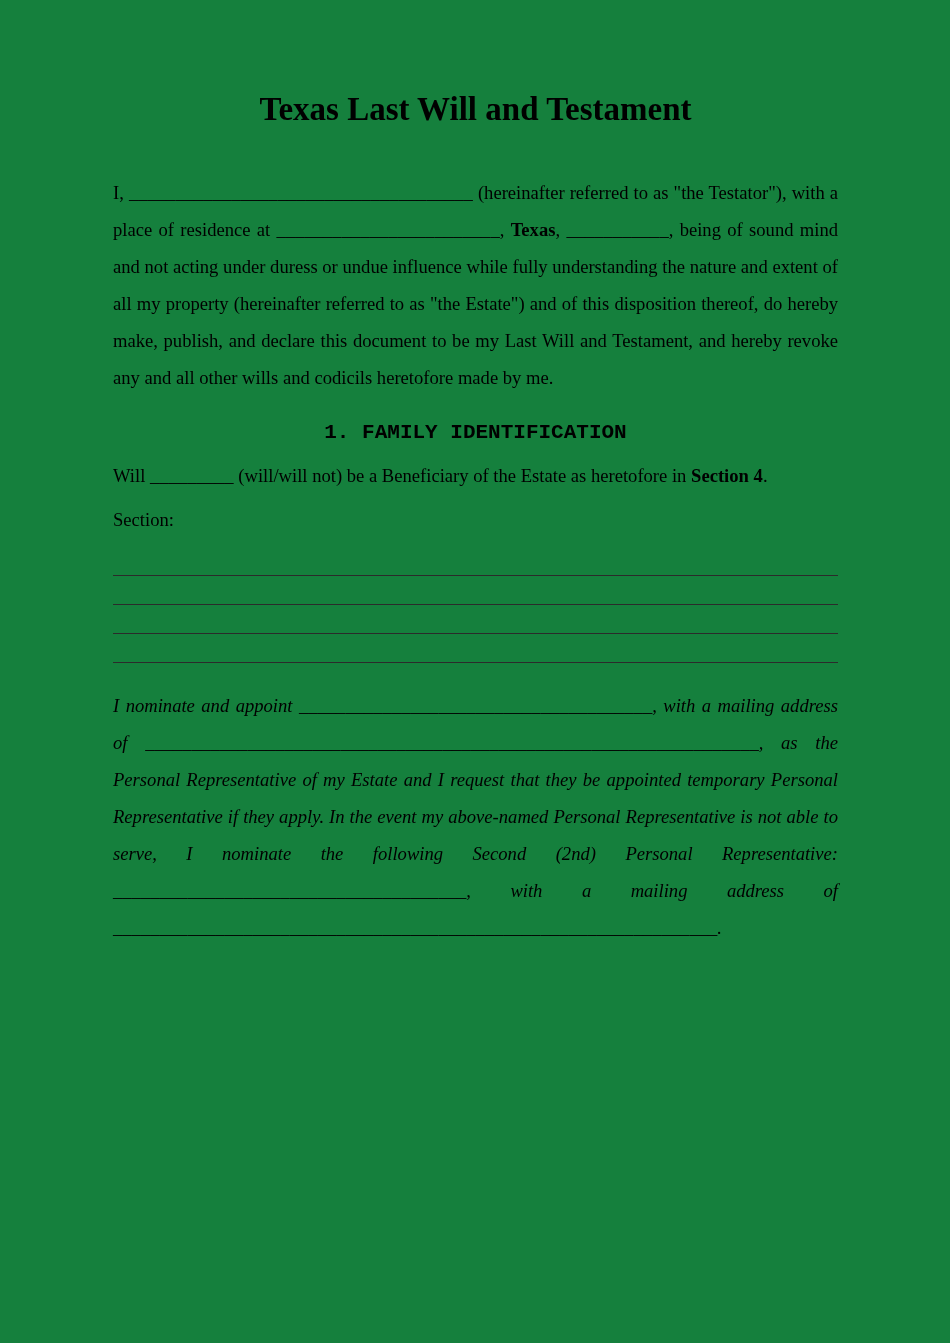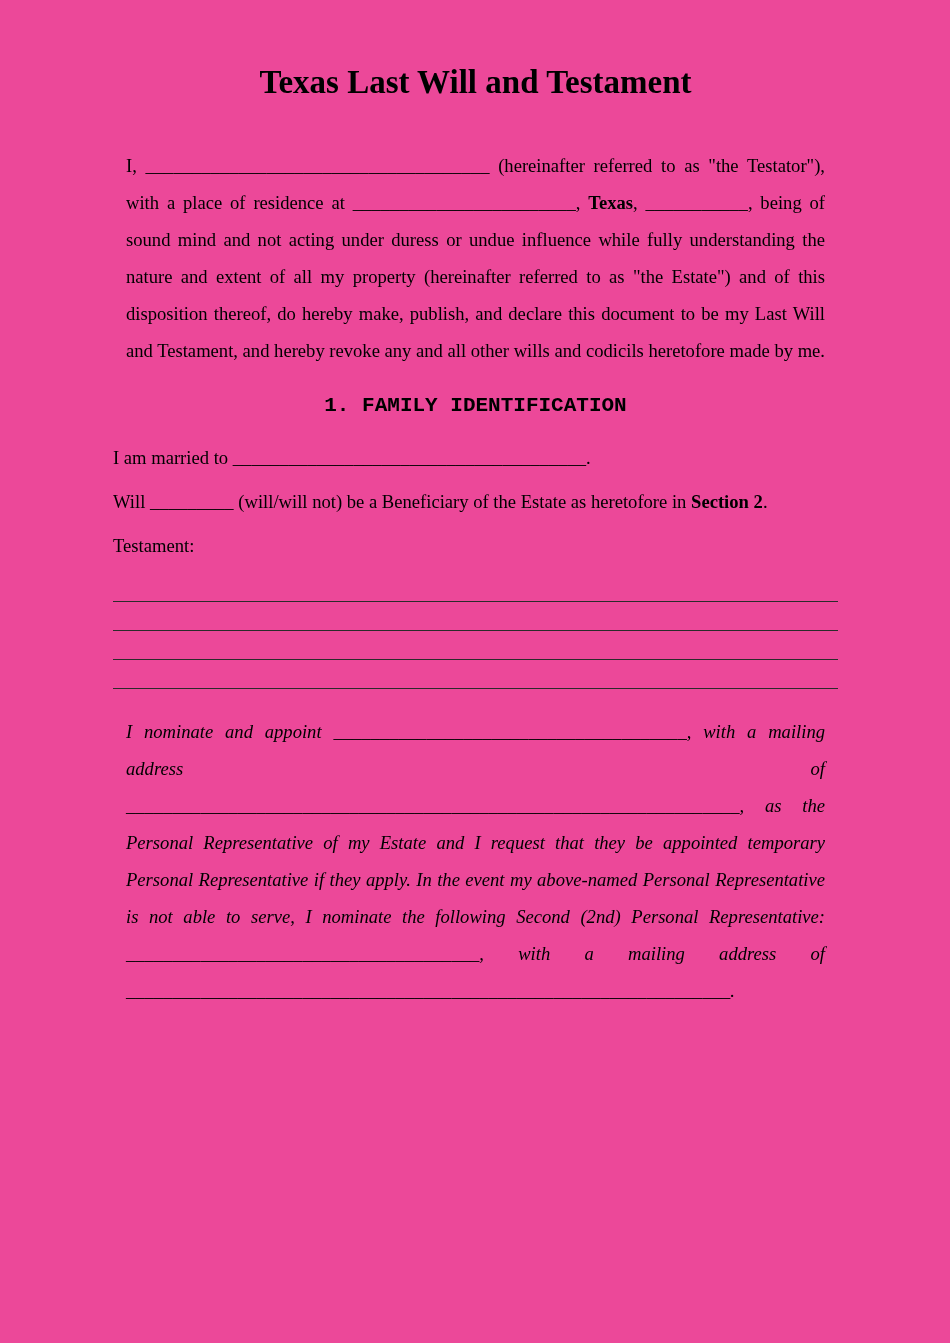--- a/index.html
+++ b/index.html
@@ -4,22 +4,22 @@
 <style>
   html, body {
     margin: 0;
     padding: 0;
     background: #ffffff;
   }
   .page {
     width: 950px;
     height: 1343px;
     box-sizing: border-box;
-    padding: 64px 112px 0 113px;
-    background: #ec4899;
+    padding: 91px 112px 0 113px;
+    background: #15803d;
     color: #000000;
     font-family: "Liberation Serif", "DejaVu Serif", serif;
     overflow: hidden;
   }
   .doc-title {
     font-size: 33px;
     line-height: 37px;
     font-weight: bold;
     text-align: center;
     margin: 0;
@@ -29,21 +29,21 @@
     line-height: 25px;
     font-weight: bold;
     text-align: center;
     margin: 0;
     font-family: Liberation Mono, monospace;
   }
   .body-par {
     font-size: 18.6px;
     line-height: 37px;
     text-align: justify;
-    margin: 13px;
+    margin: 0;
   }
   .single-line {
     font-size: 18.6px;
     line-height: 26px;
     text-align: left;
     margin: 0;
   }
   .heirs-par {
     font-size: 18.6px;
     line-height: 30px;
@@ -69,25 +69,24 @@
 <body>
 
 <div class="page">
 
   <h1 class="doc-title">Texas Last Will and Testament</h1>
 
   <p class="body-par mt-opening"><span>I, </span><span class="blank">_____________________________________</span><span> (hereinafter referred to as "the Testator"), with a place of residence at </span><span class="blank">________________________</span><span>, </span><span class="b">Texas</span><span>, </span><span class="blank">___________</span><span>, being of sound mind and not acting under duress or undue influence while fully understanding the nature and extent of all my property (hereinafter referred to as "the Estate") and of this disposition thereof, do hereby make, publish, and declare this document to be my Last Will and Testament, and hereby revoke any and all other wills and codicils heretofore made by me.</span></p>
 
   <h2 class="section-heading mt-heading1">1. FAMILY IDENTIFICATION</h2>
 
-  <p class="single-line mt-married"><span>I am married to </span><span class="blank">______________________________________</span><span>.</span></p>
 
-  <p class="single-line mt-line"><span>Will </span><span class="blank">_________</span><span> (will/will not) be a Beneficiary of the Estate as heretofore in </span><span class="b">Section 2</span><span>.</span></p>
+  <p class="single-line mt-line"><span>Will </span><span class="blank">_________</span><span> (will/will not) be a Beneficiary of the Estate as heretofore in </span><span class="b">Section 4</span><span>.</span></p>
 
-  <p class="single-line mt-line">Testament:</p>
+  <p class="single-line mt-line">Section:</p>
 
   <div class="children-lines">
     <div class="rule"></div>
     <div class="rule"></div>
     <div class="rule"></div>
     <div class="rule"></div>
   </div>
 
 
 

